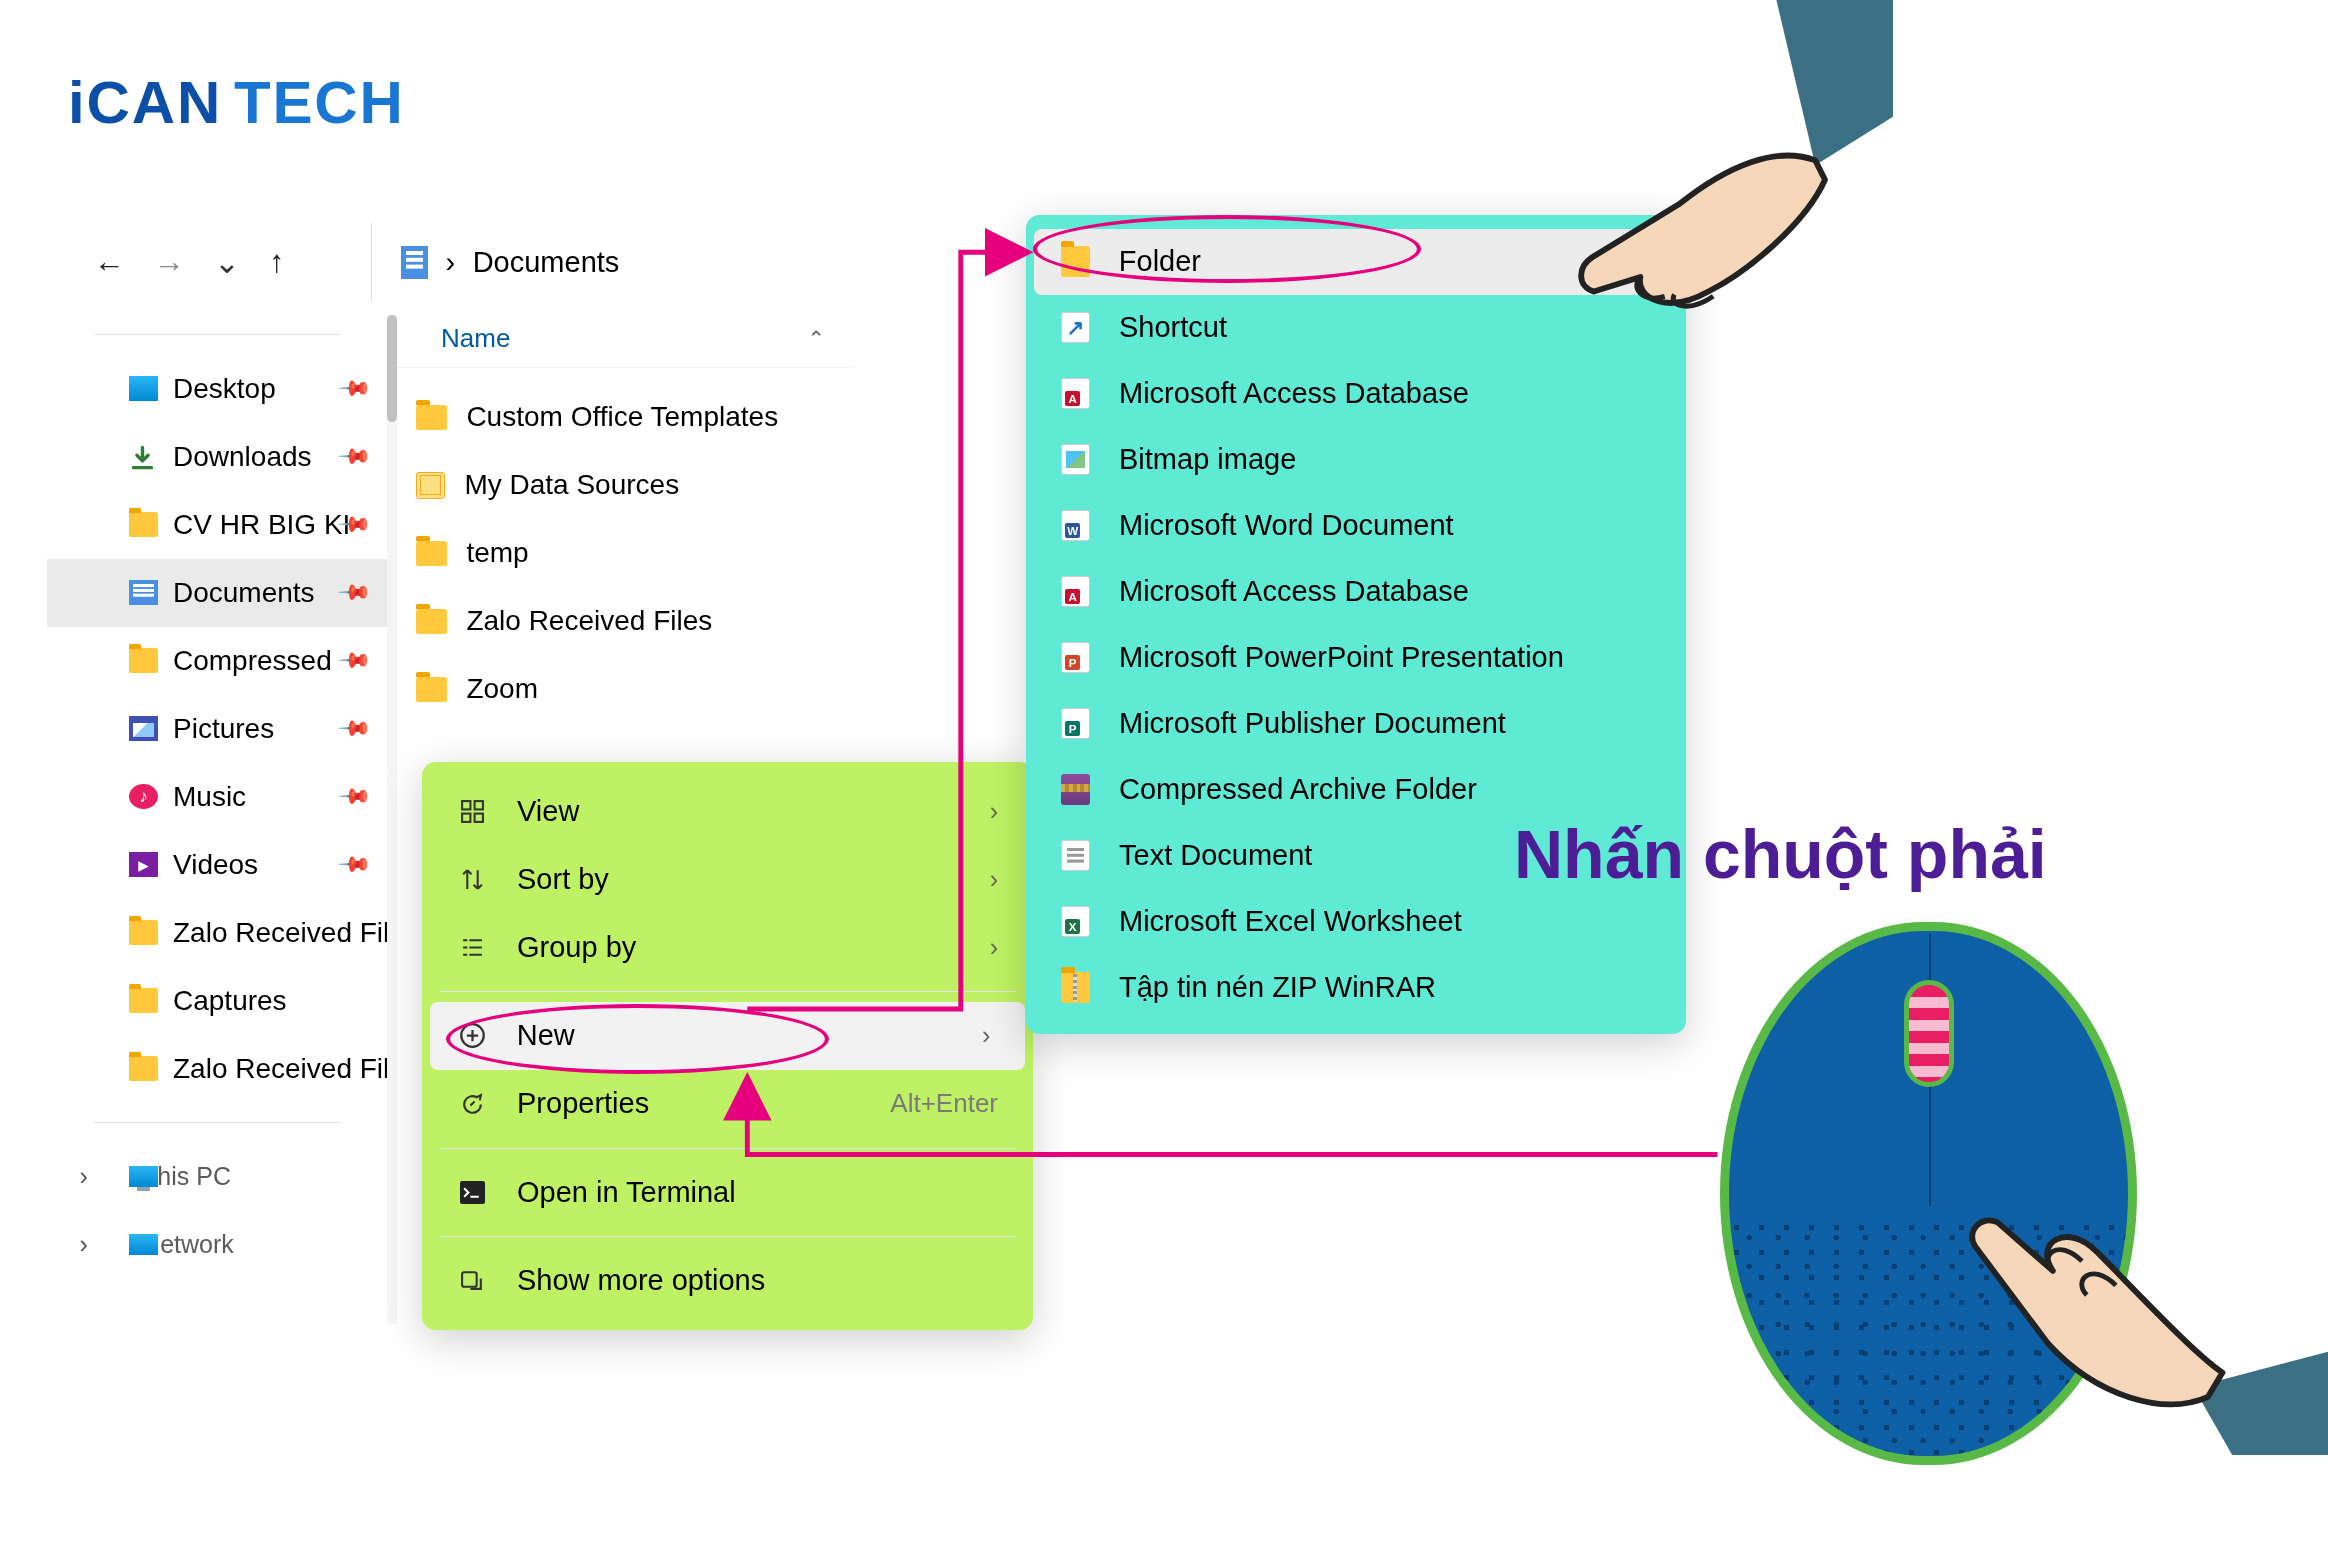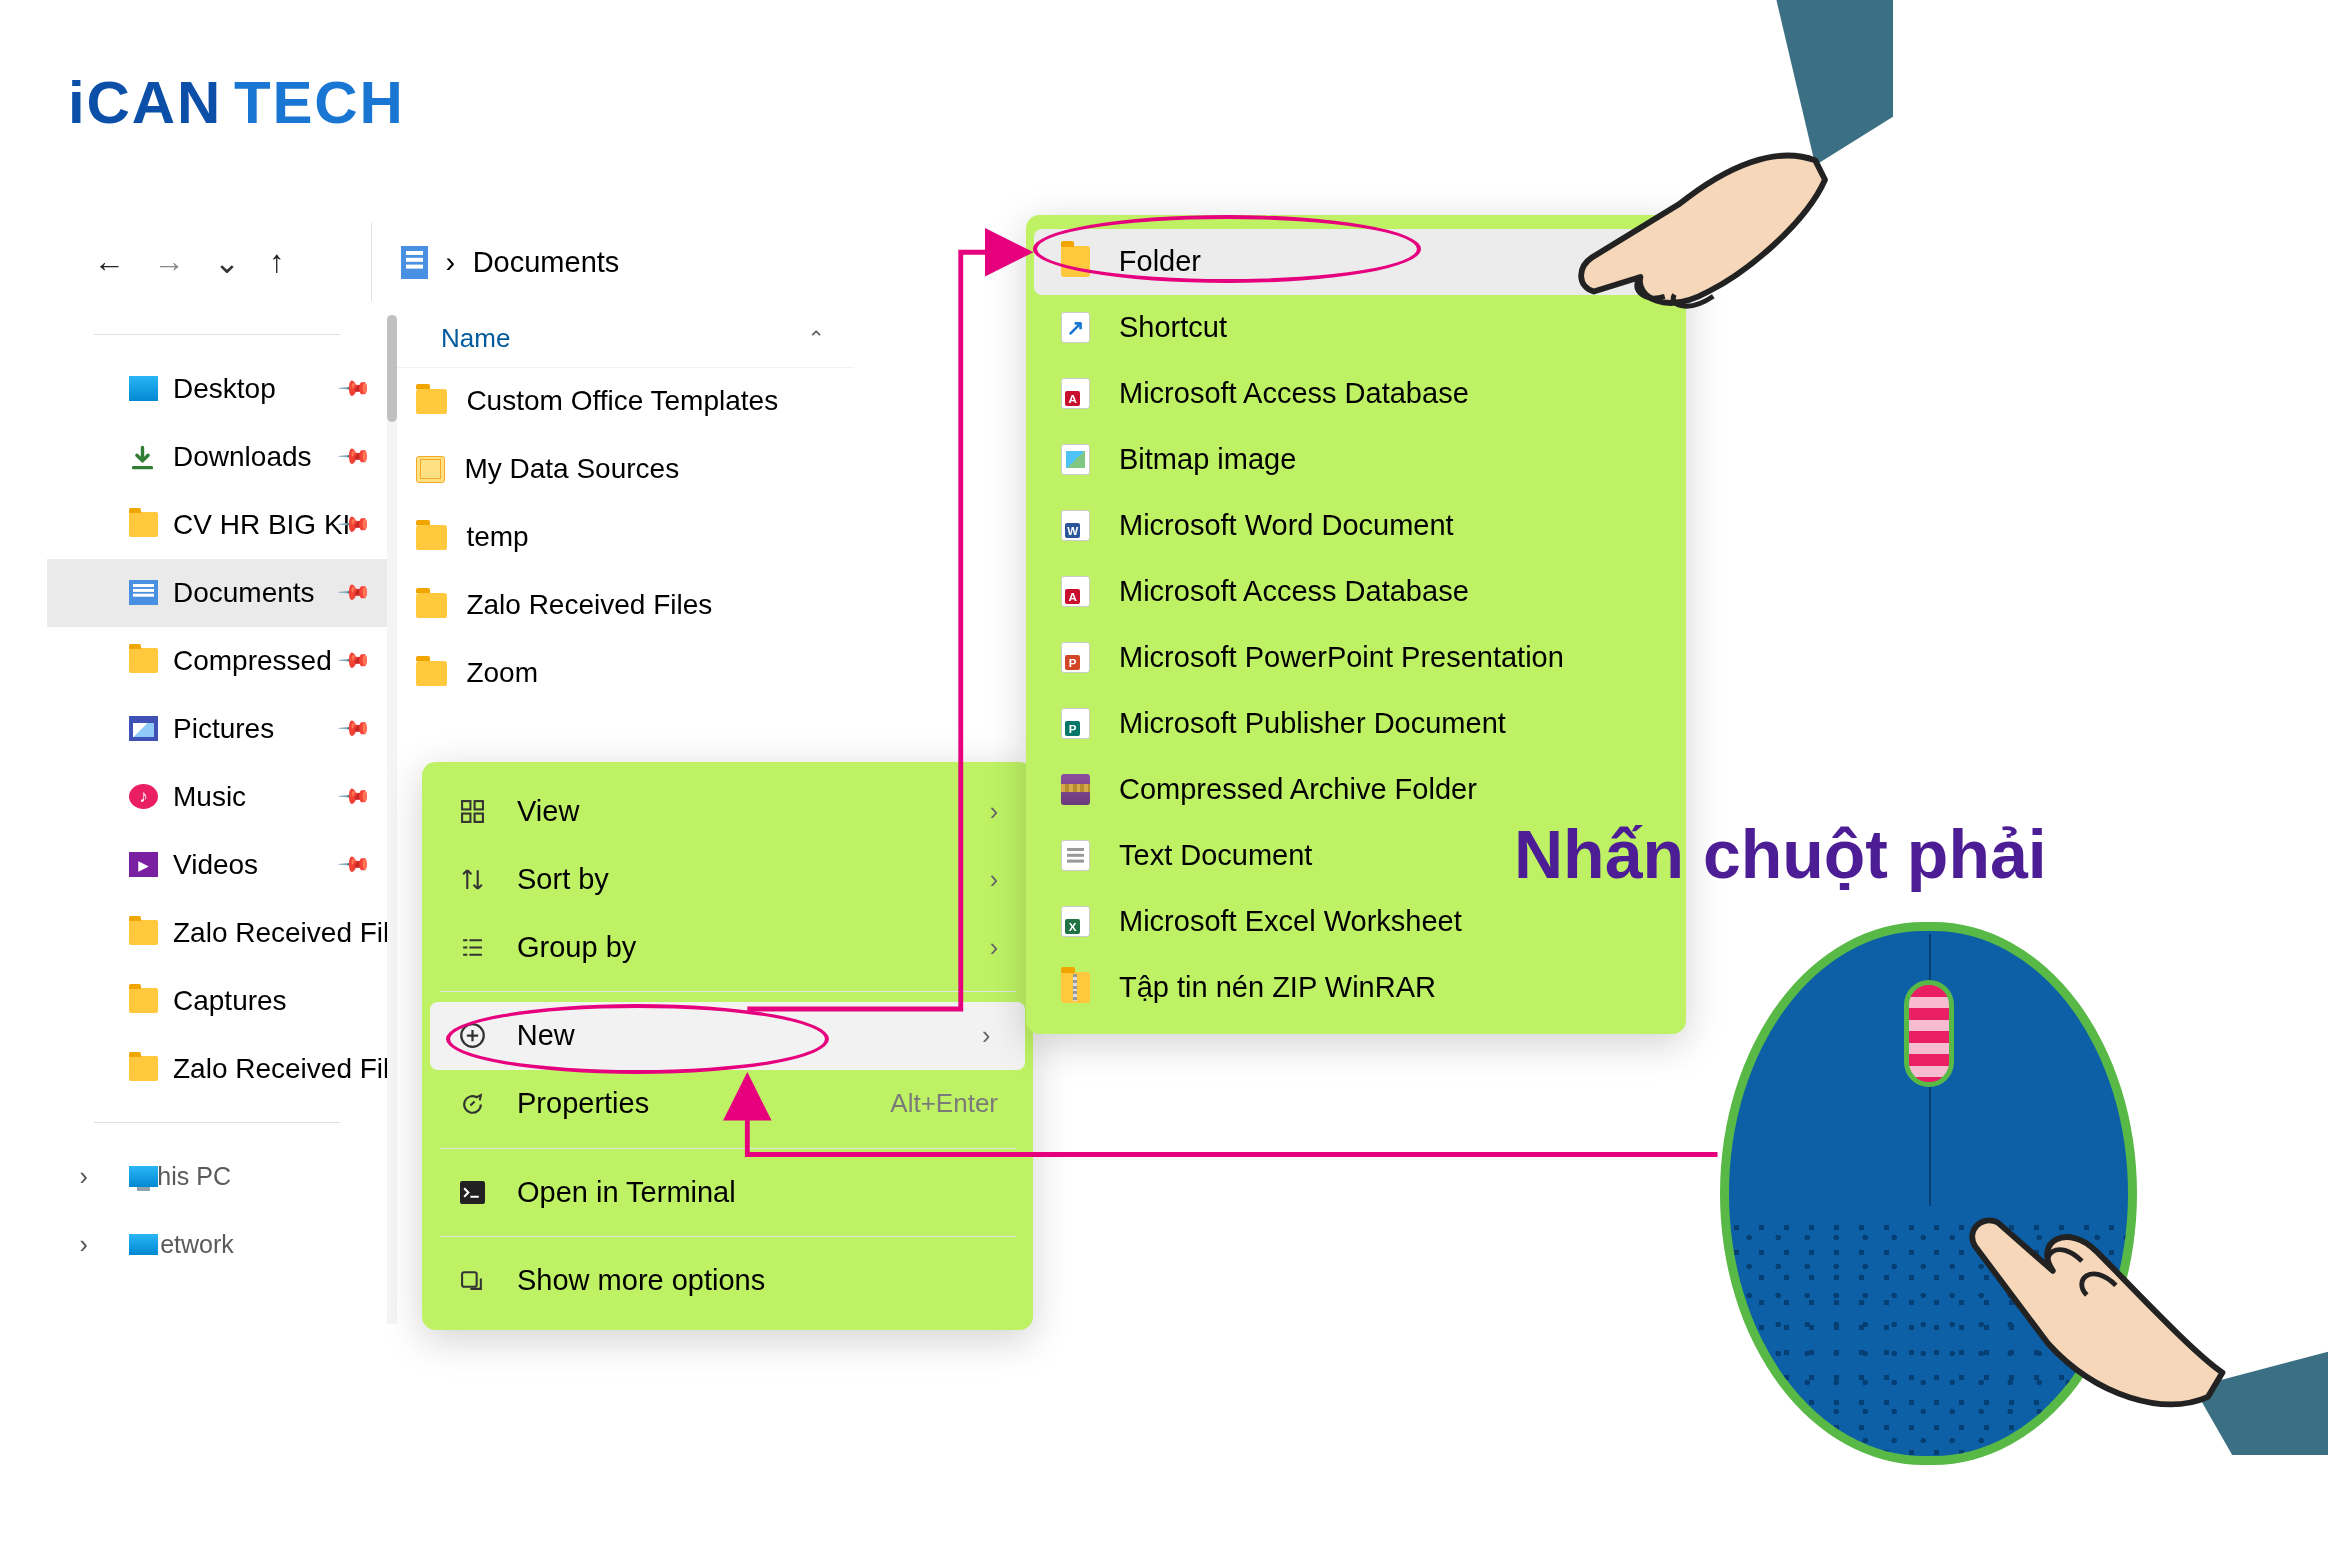--- a/index.html
+++ b/index.html
@@ -32,38 +32,38 @@
   .side-item.sel { background:#EAEAEA; }
   .side-item .ico { position:absolute; left:82px; width:29px; height:25px; }
   .side-item .txt { margin-left:39px; }
   .side-item .pin { position:absolute; right:19.4px; color:#606060; transform:rotate(45deg); font-size:21.3px;}
   .side-item.expander { padding-left:27px; color:#5a5a5a; font-size:25px;}
   .side-item.expander .chev { width:19.4px; display:inline-block; text-align:center; margin-right:9.7px; color:#555;}
   .scroll-track { position:absolute; right:-9.7px; top:0; width:9.7px; height:1009px; background:#f5f5f5; }
   .scroll-thumb { position:absolute; right:-9.7px; top:0; width:9.7px; height:107px; background:#C0C0C0; border-radius:4.9px; }
 
   
-  .filelist { position:absolute; left:369px; top:144px; }
+  .filelist { position:absolute; left:369px; top:160px; }
   .file-item { display:flex; align-items:center; height:68px; font-size:28px; gap:19.4px; }
   .folder-ico { width:31px; height:25px; background:#FFC83D; border-radius:2.9px 2.9px 1.9px 1.9px; position:relative; }
   .folder-ico::before { content:""; position:absolute; left:0; top:-4.9px; width:13.6px; height:5.8px; background:#F0A500; border-radius:1.9px 1.9px 0 0;}
   .special-ico { width:29px; height:27px; background:#FFE082; border:1.9px solid #F9A825; border-radius:2.9px; position:relative;}
   .special-ico::after{content:"";position:absolute;inset:2.9px;border:1px solid #F9A825;}
 
   
   .ctx1 { position:absolute; left:422px; top:762px; width:611px; background:#bef264; border-radius:13.6px; box-shadow:0 9.7px 39px rgba(0,0,0,.18); padding:15.5px 0; }
   .ctx-row { display:flex; align-items:center; height:68px; padding:0 35px; font-size:29px; position:relative; }
   .ctx-row.sel { background:#F2F2F2; border-radius:7.8px; margin:0 7.8px; padding:0 27px; }
   .ctx-row .ci { width:31px; height:31px; margin-right:29px; display:flex; align-items:center; justify-content:center; color:#333; font-size:27px; }
   .ctx-row .sub { position:absolute; right:35px; color:#666; font-size:25px;}
   .ctx-row .kbd { position:absolute; right:35px; color:#7a7a7a; font-size:26px;text-align:center;}
   .ctx1 hr { border:none; border-top:1px solid #e6e6e6; margin:9.7px 17.5px;}
 
   
-  .ctx2 { position:absolute; left:1026px; top:215px; width:660px; background:#bef264; border-radius:13.6px; box-shadow:0 9.7px 39px rgba(0,0,0,.18); padding:13.6px 0; }
+  .ctx2 { position:absolute; left:1026px; top:215px; width:660px; background:#5eead4; border-radius:13.6px; box-shadow:0 9.7px 39px rgba(0,0,0,.18); padding:13.6px 0; }
   .ctx2 .ctx-row { height:66px; }
   .ctx2 .ctx-row.highlight { background:#ECECEC; border-radius:7.8px; margin:0 7.8px; padding:0 27px; }
   .ft-icon { width:29px; height:31px; border-radius:2.9px; position:relative; flex:0 0 29px; margin-right:29px;}
   .ft-folder { background:#FFC83D;}
   .ft-folder::before{content:"";position:absolute;left:0;top:-4.9px;width:13.6px;height:5.8px;background:#F0A500;border-radius:1.9px 1.9px 0 0;}
   .ft-shortcut{background:#fff;border:1px solid #ccc;}
   .ft-shortcut::after{content:"↗";position:absolute;inset:0;display:flex;align-items:center;justify-content:center;color:#1976D2;font-size:21.3px;font-weight:bold;}
   .ft-access{background:#fff;border:1px solid #ccc;}
   .ft-access::after{content:"A";position:absolute;left:2.9px;bottom:1.9px;width:15.5px;height:15.5px;background:#C8102E;color:#fff;font-size:11.6px;font-weight:bold;display:flex;align-items:center;justify-content:center;border-radius:1.9px;}
   .ft-bmp{background:#fff;border:1px solid #ccc;}

